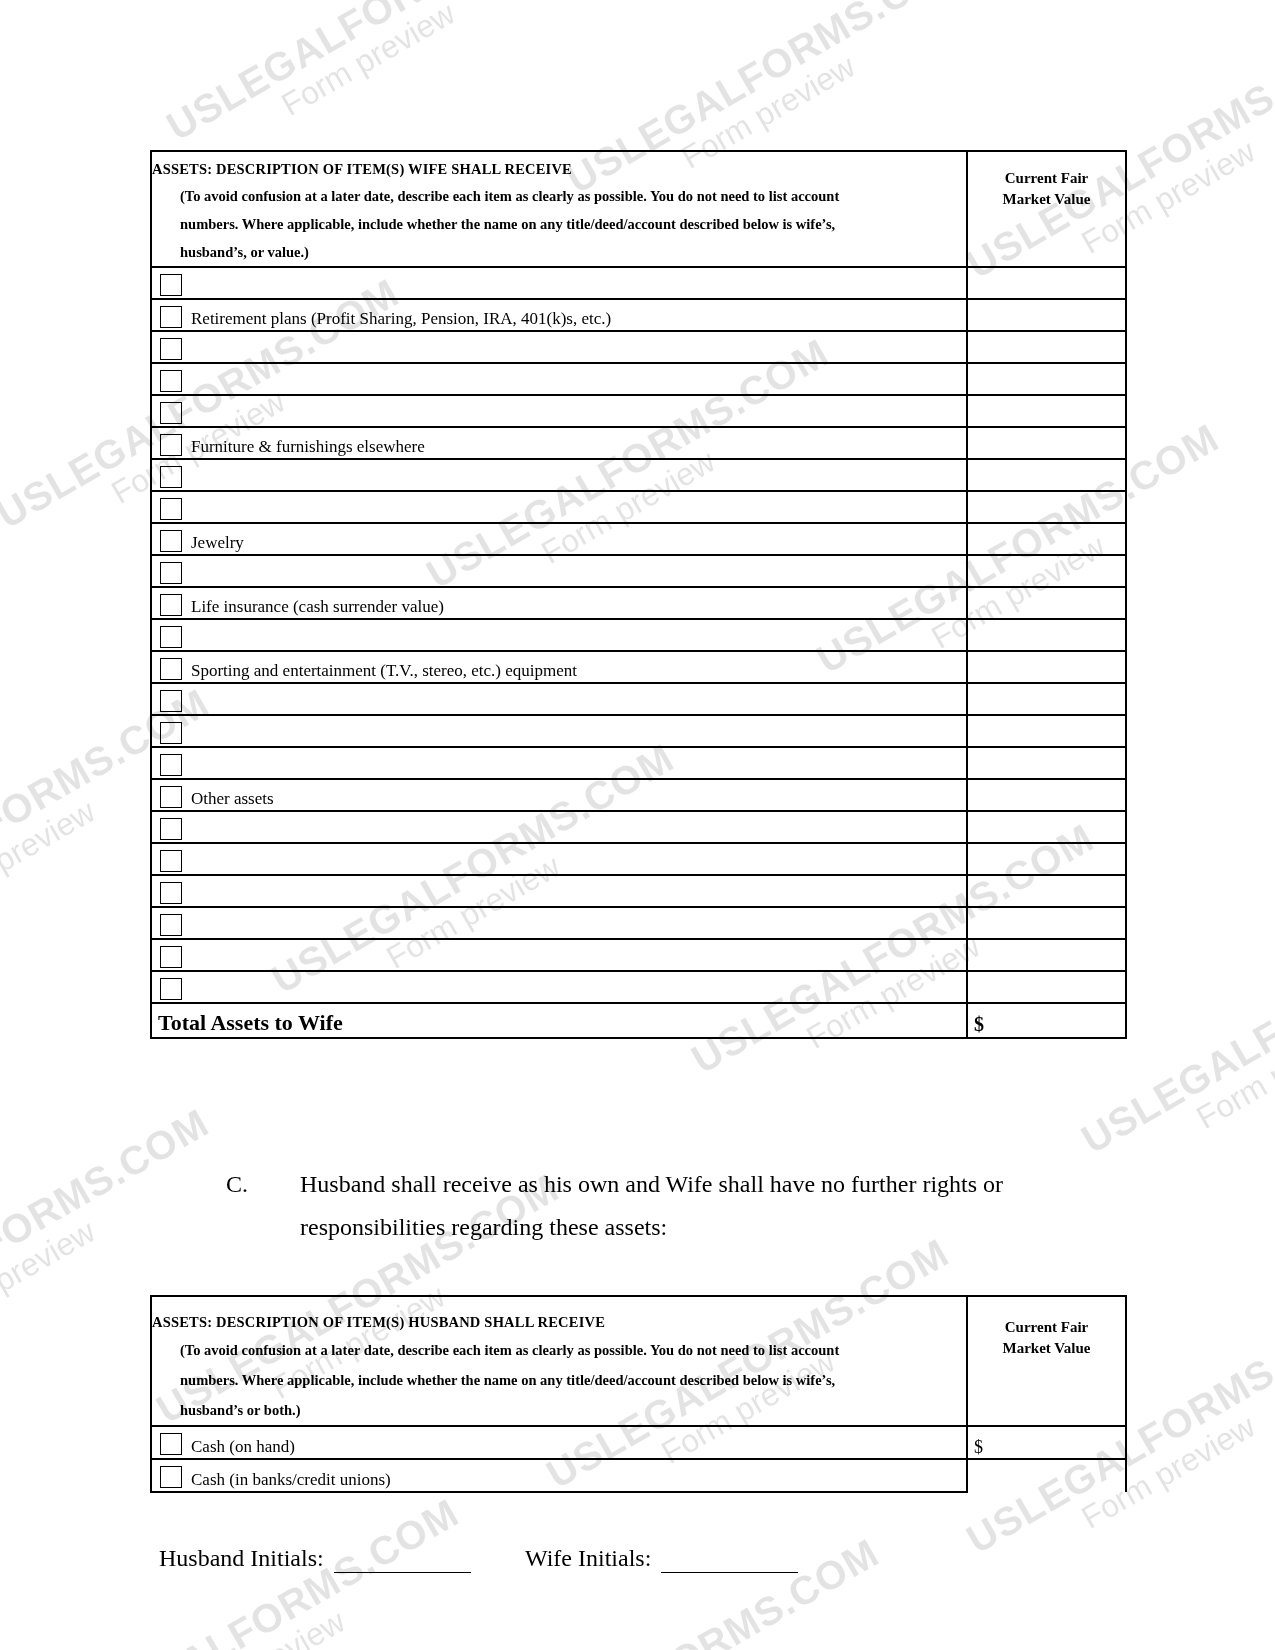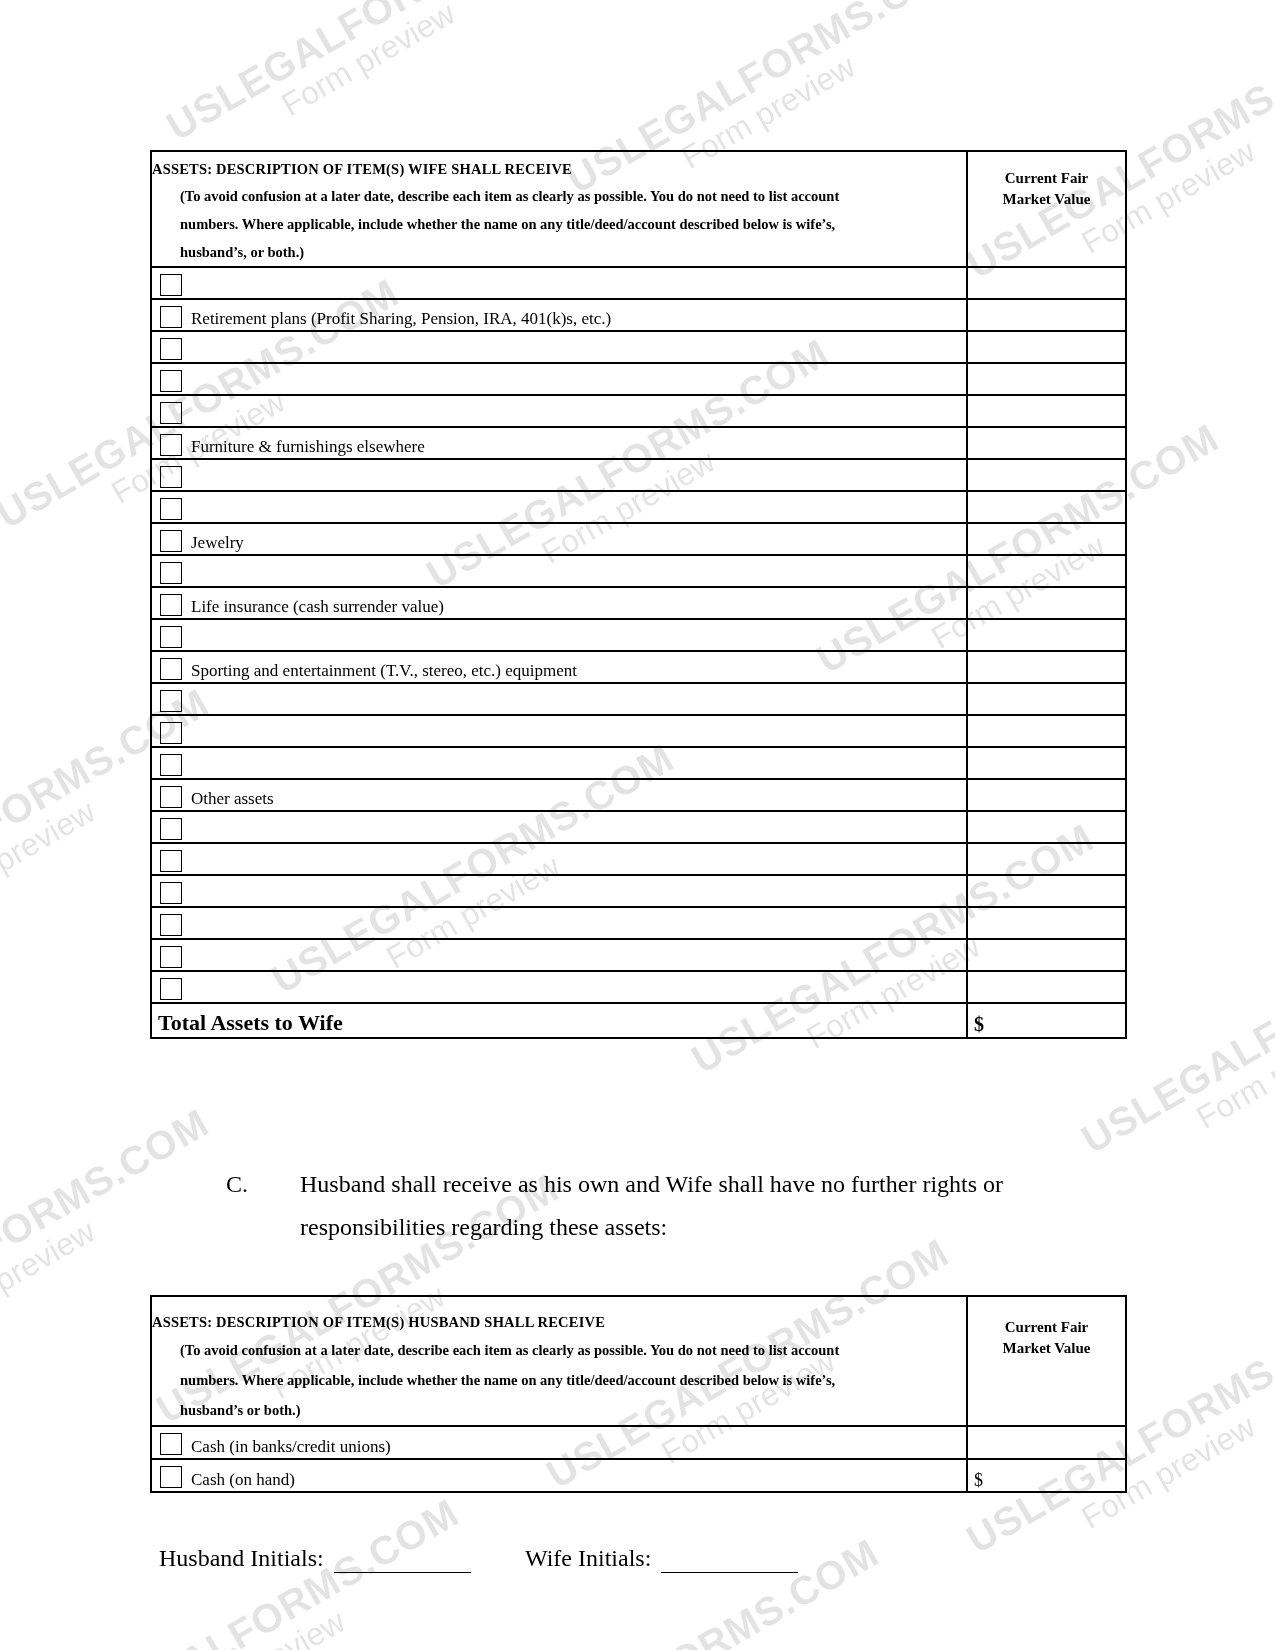--- a/index.html
+++ b/index.html
@@ -120,21 +120,21 @@
       <col class="desc">
       <col class="val">
     </colgroup>
   <tbody>
       <tr>
     <td class="hdr-desc" style="height:101px;">
       <div class="title">ASSETS:  DESCRIPTION OF ITEM(S) WIFE SHALL RECEIVE</div>
       <div class="note">
         <div>(To avoid confusion at a later date, describe each item as clearly as possible.  You do not need to list account</div>
         <div>numbers.  Where applicable, include whether the name on any title/deed/account described below is wife’s,</div>
-        <div>husband’s, or both.)</div>
+        <div>husband’s, or value.)</div>
       </div>
     </td>
     <td class="hdr-val">
       <div>Current Fair</div>
       <div>Market Value</div>
     </td>
   </tr>
   </tbody>
     <tbody id="wife-rows">
       <tr class="item">
@@ -331,30 +331,30 @@
       </div>
     </td>
     <td class="hdr-val" style="padding-top:20px !important;">
       <div>Current Fair</div>
       <div>Market Value</div>
     </td>
   </tr>
   <tr class="item2">
     <td class="cell-item">
       <span class="chk"></span>
-      <span class="lbl">Cash (in banks/credit unions)</span>
-    </td>
-    <td class="dollar open-bottom"><span></span></td>
+      <span class="lbl">Cash (on hand)</span>
+    </td>
+    <td class="dollar"><span>$</span></td>
   </tr>
   <tr class="item2">
     <td class="cell-item">
       <span class="chk"></span>
-      <span class="lbl">Cash (on hand)</span>
-    </td>
-    <td class="dollar"><span>$</span></td>
+      <span class="lbl">Cash (in banks/credit unions)</span>
+    </td>
+    <td class="dollar open-bottom"><span></span></td>
   </tr>
 </tbody>
   </table>
 
 <div class="initials" style="left:150px;margin-left:9px;">
   <span>Husband Initials:</span><span class="line"></span>
 </div>
 <div class="initials" style="left:525px;text-align:right;">
   <span>Wife Initials:</span><span class="line"></span>
 </div>

